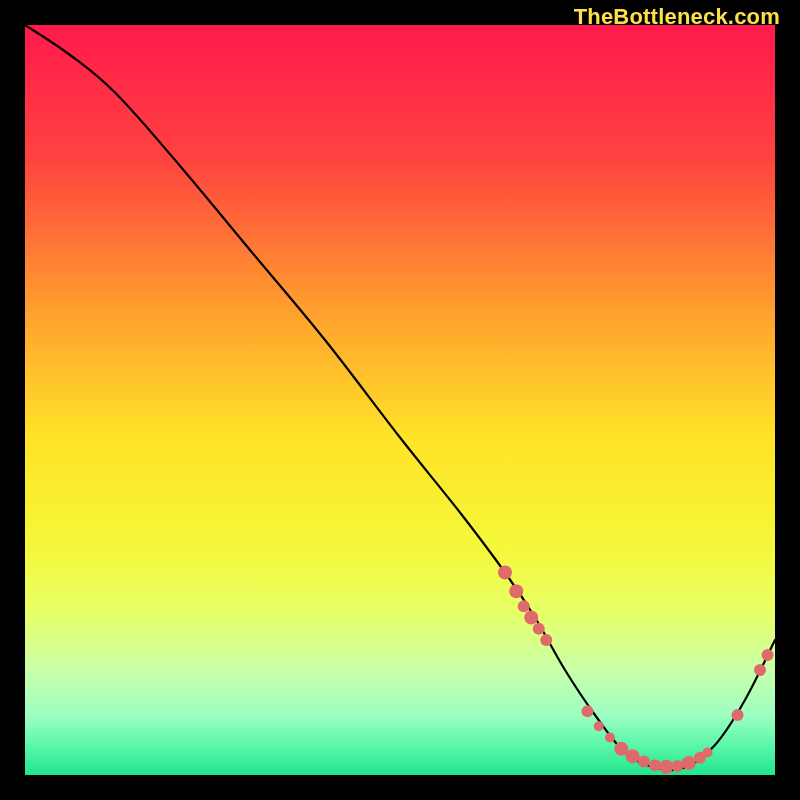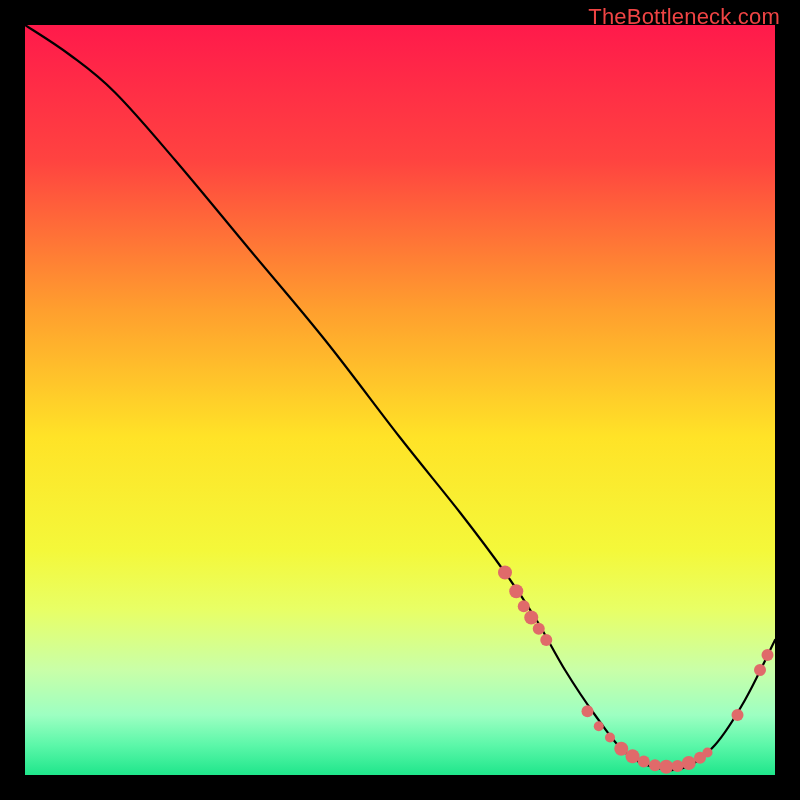--- a/index.html
+++ b/index.html
@@ -35,23 +35,23 @@
     position: absolute;
     left: 0;
     top: 0;
     width: 750px;
     height: 750px;
   }
   .watermark {
     position: absolute;
     top: 4px;
     right: 20px;
-    color: #ef4444;
+    color: #fde047;
     font-size: 22px;
-    font-weight: 400;
+    font-weight: 700;
     letter-spacing: 0.2px;
   }
 </style>
 </head>
 <body>
 
 <div class="stage">
   <div class="plot">
     <svg class="gradient" viewBox="0 0 750 750" preserveAspectRatio="none">
       <defs>

